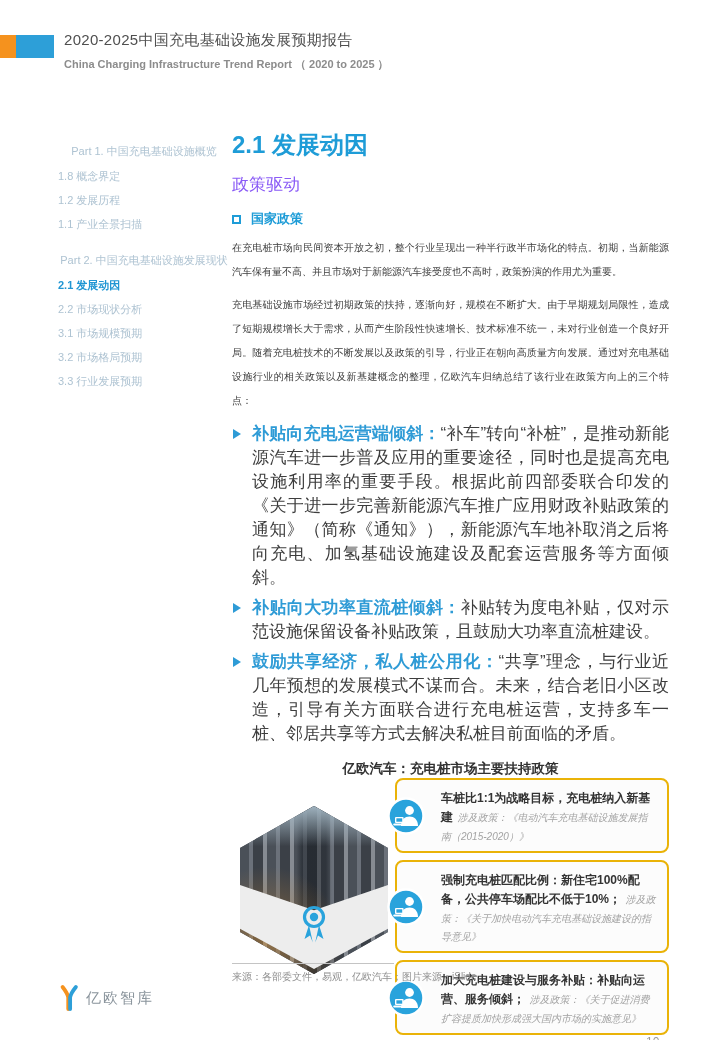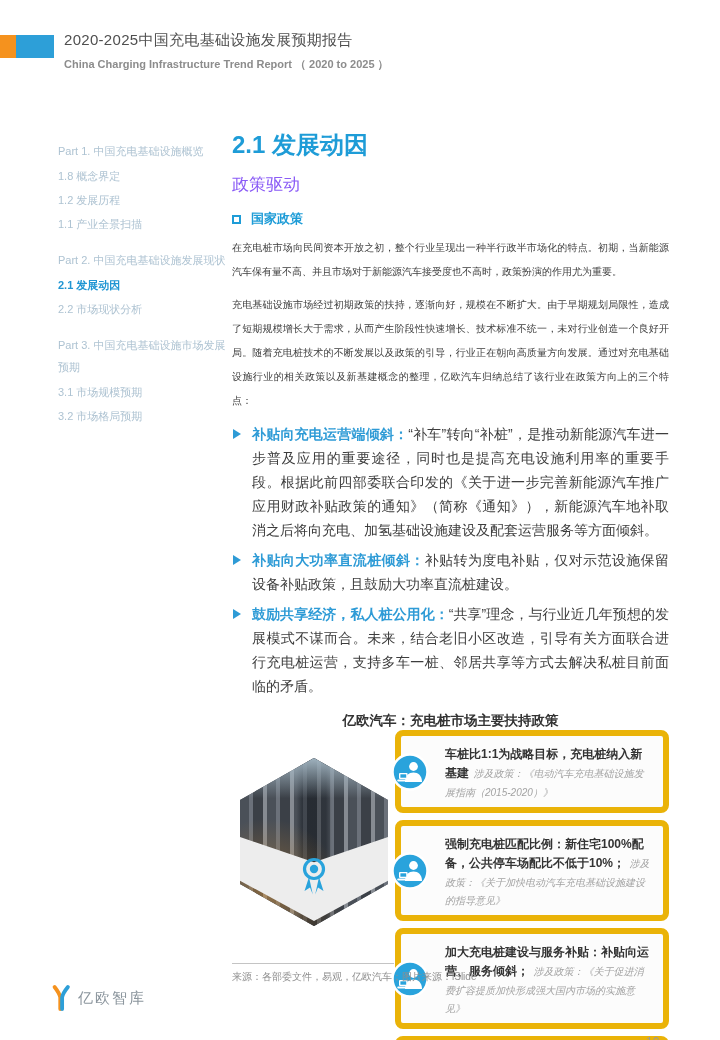--- a/index.html
+++ b/index.html
@@ -8,65 +8,65 @@
   .page { position:relative; width:720px; height:1040px; background:#fff; overflow:hidden; }
 
   
   .hdr-sq-orange { position:absolute; left:0; top:35px; width:16px; height:23px; background:#F5921E; }
   .hdr-sq-blue   { position:absolute; left:16px; top:35px; width:38px; height:23px; background:#2D9FD8; }
   .hdr-title { position:absolute; left:64px; top:31px; font-size:15px; color:#4f4f4f; letter-spacing:.3px; }
   .hdr-sub   { position:absolute; left:64px; top:57px; font-size:11px; color:#8c8c8c;font-weight:bold; }
 
   
   .toc { position:absolute; left:58px; top:140px; width:172px; font-size:11px; color:#AEC3D2; line-height:22px; }
-  .toc .part { margin-top:14px; margin-bottom:3px; }
+  .toc .part { margin-top:14px; margin-bottom:3px;text-align:center; }
   .toc .part:first-child { margin-top:0; }
   .toc .sub { margin-bottom:2px; cursor:default; }
   .toc .active { color:#2196D3; font-weight:bold; }
 
   
   .content { position:absolute; left:232px; top:130px; width:437px; }
   .h1 { font-size:24px; font-weight:bold; color:#1E9CD7; line-height:30px; margin-bottom:13px; }
   .h2 { font-size:17px; color:#8b5cf6; line-height:24px; margin-bottom:13px; }
   .sec-label { display:flex; align-items:center; height:18px; margin-bottom:8px; }
   .sec-sq { width:9px; height:9px; border:2px solid #1E9CD7; margin-right:10px; }
   .sec-txt { font-size:13px; font-weight:bold; color:#1E9CD7; }
   .para { font-size:10px; color:#3d3d3d; line-height:24px; text-align:justify; margin-bottom:9px; }
   .blist { list-style:none; margin-top:8px; }
-  .blist li { position:relative; padding-left:20px; font-size:14px; color:#3d3d3d; line-height:24px; text-align:justify; margin-bottom:6px; }
+  .blist li { position:relative; padding-left:20px; font-size:17px; color:#3d3d3d; line-height:24px; text-align:justify; margin-bottom:6px; }
   .arrow { position:absolute; left:1px; top:7px; width:0; height:0;
            border-left:8px solid #2E9BD6; border-top:5px solid transparent; border-bottom:5px solid transparent; }
   .lead { color:#2E9BD6; font-weight:bold; }
 
   
   .fig-title { text-align:center; font-size:13.5px; font-weight:bold; color:#333; margin-top:14px; margin-bottom:0; }
   .fig { position:relative; height:246px; }
   .hexa { position:absolute; left:8px; top:28px; width:148px; height:168px;
           clip-path:polygon(50% 0,100% 25%,100% 75%,50% 100%,0 75%,0 25%);
           background:
             linear-gradient(180deg, rgba(166,186,199,.95) 0%, rgba(166,186,199,0) 24%),
             radial-gradient(circle at 18% 82%, rgba(196,136,58,.55), rgba(196,136,58,0) 42%),
             linear-gradient(90deg, rgba(0,0,0,0) 38%, rgba(15,20,26,.45) 42%, rgba(15,20,26,.45) 58%, rgba(0,0,0,0) 62%),
             repeating-linear-gradient(90deg,#4a5058 0 9px,#6b717a 9px 13px,#3b4047 13px 23px,#868b92 23px 27px);
           background-color:#4a5058; }
   .chev { position:absolute; left:8px; top:107px; width:148px; height:84px; background:#ededed;
           clip-path:polygon(0 0,50% 30%,100% 0,100% 52%,50% 100%,0 52%); }
   .badge { position:absolute; left:67px; top:126px; width:30px; height:40px; }
 
   .rows { position:absolute; left:163px; top:0; width:274px; }
-  .prow { position:relative; border:6px solid #eab308; background:#fcfcfc; border-radius:8px;
+  .prow { position:relative; border:2px solid #eab308; background:#fcfcfc; border-radius:8px;
           padding:8px 10px 7px 44px; margin-bottom:7px; min-height:44px; }
   .picon { position:absolute; left:-10px; top:50%; margin-top:-19px; width:38px; height:38px; }
   .ptitle { font-size:12px; font-weight:bold; color:#333; line-height:17px; }
   .pcap { font-size:10px; font-style:italic; color:#a3a3a3; line-height:14px; }
 
   
   .src-rule { position:absolute; left:232px; top:963px; width:162px; height:1px; background:#c4c4c4; }
   .src { position:absolute; left:232px; top:970px; font-size:10px; color:#8f8f8f; }
-  .logo { position:absolute; left:50px; top:984px; display:flex; align-items:center; }
+  .logo { position:absolute; left:58px; top:984px; display:flex; align-items:center; }
   .logo-txt { font-size:15px; color:#8a949c; letter-spacing:2px; margin-left:6px; }
   .pagenum { position:absolute; left:646px; top:1035px; font-size:12px; color:#9a9a9a; }
 </style>
 </head>
 <body>
 
 <div class="page">
 
   <div class="hdr-sq-orange"></div>
   <div class="hdr-sq-blue"></div>
@@ -74,23 +74,23 @@
   <div class="hdr-sub">China Charging Infrastructure Trend Report （ 2020 to 2025 ）</div>
 
   <div class="toc">
     <div class="part">Part 1. 中国充电基础设施概览</div>
     <div class="sub">1.8 概念界定</div>
     <div class="sub">1.2 发展历程</div>
     <div class="sub">1.1 产业全景扫描</div>
     <div class="part">Part 2. 中国充电基础设施发展现状</div>
     <div class="sub active">2.1 发展动因</div>
     <div class="sub">2.2 市场现状分析</div>
-    <div class="part">Part 3. 中国充电基础设施市场发展预期</div>
     <div class="sub">3.1 市场规模预期</div>
     <div class="sub">3.2 市场格局预期</div>
+    <div class="sub">3.3 行业发展预期</div>
   </div>
 
   <div class="content">
     <div class="h1">2.1 发展动因</div>
     <div class="h2">政策驱动</div>
 
     <div class="sec-label">
       <span class="sec-sq"></span>
       <span class="sec-txt">国家政策</span>
     </div>

